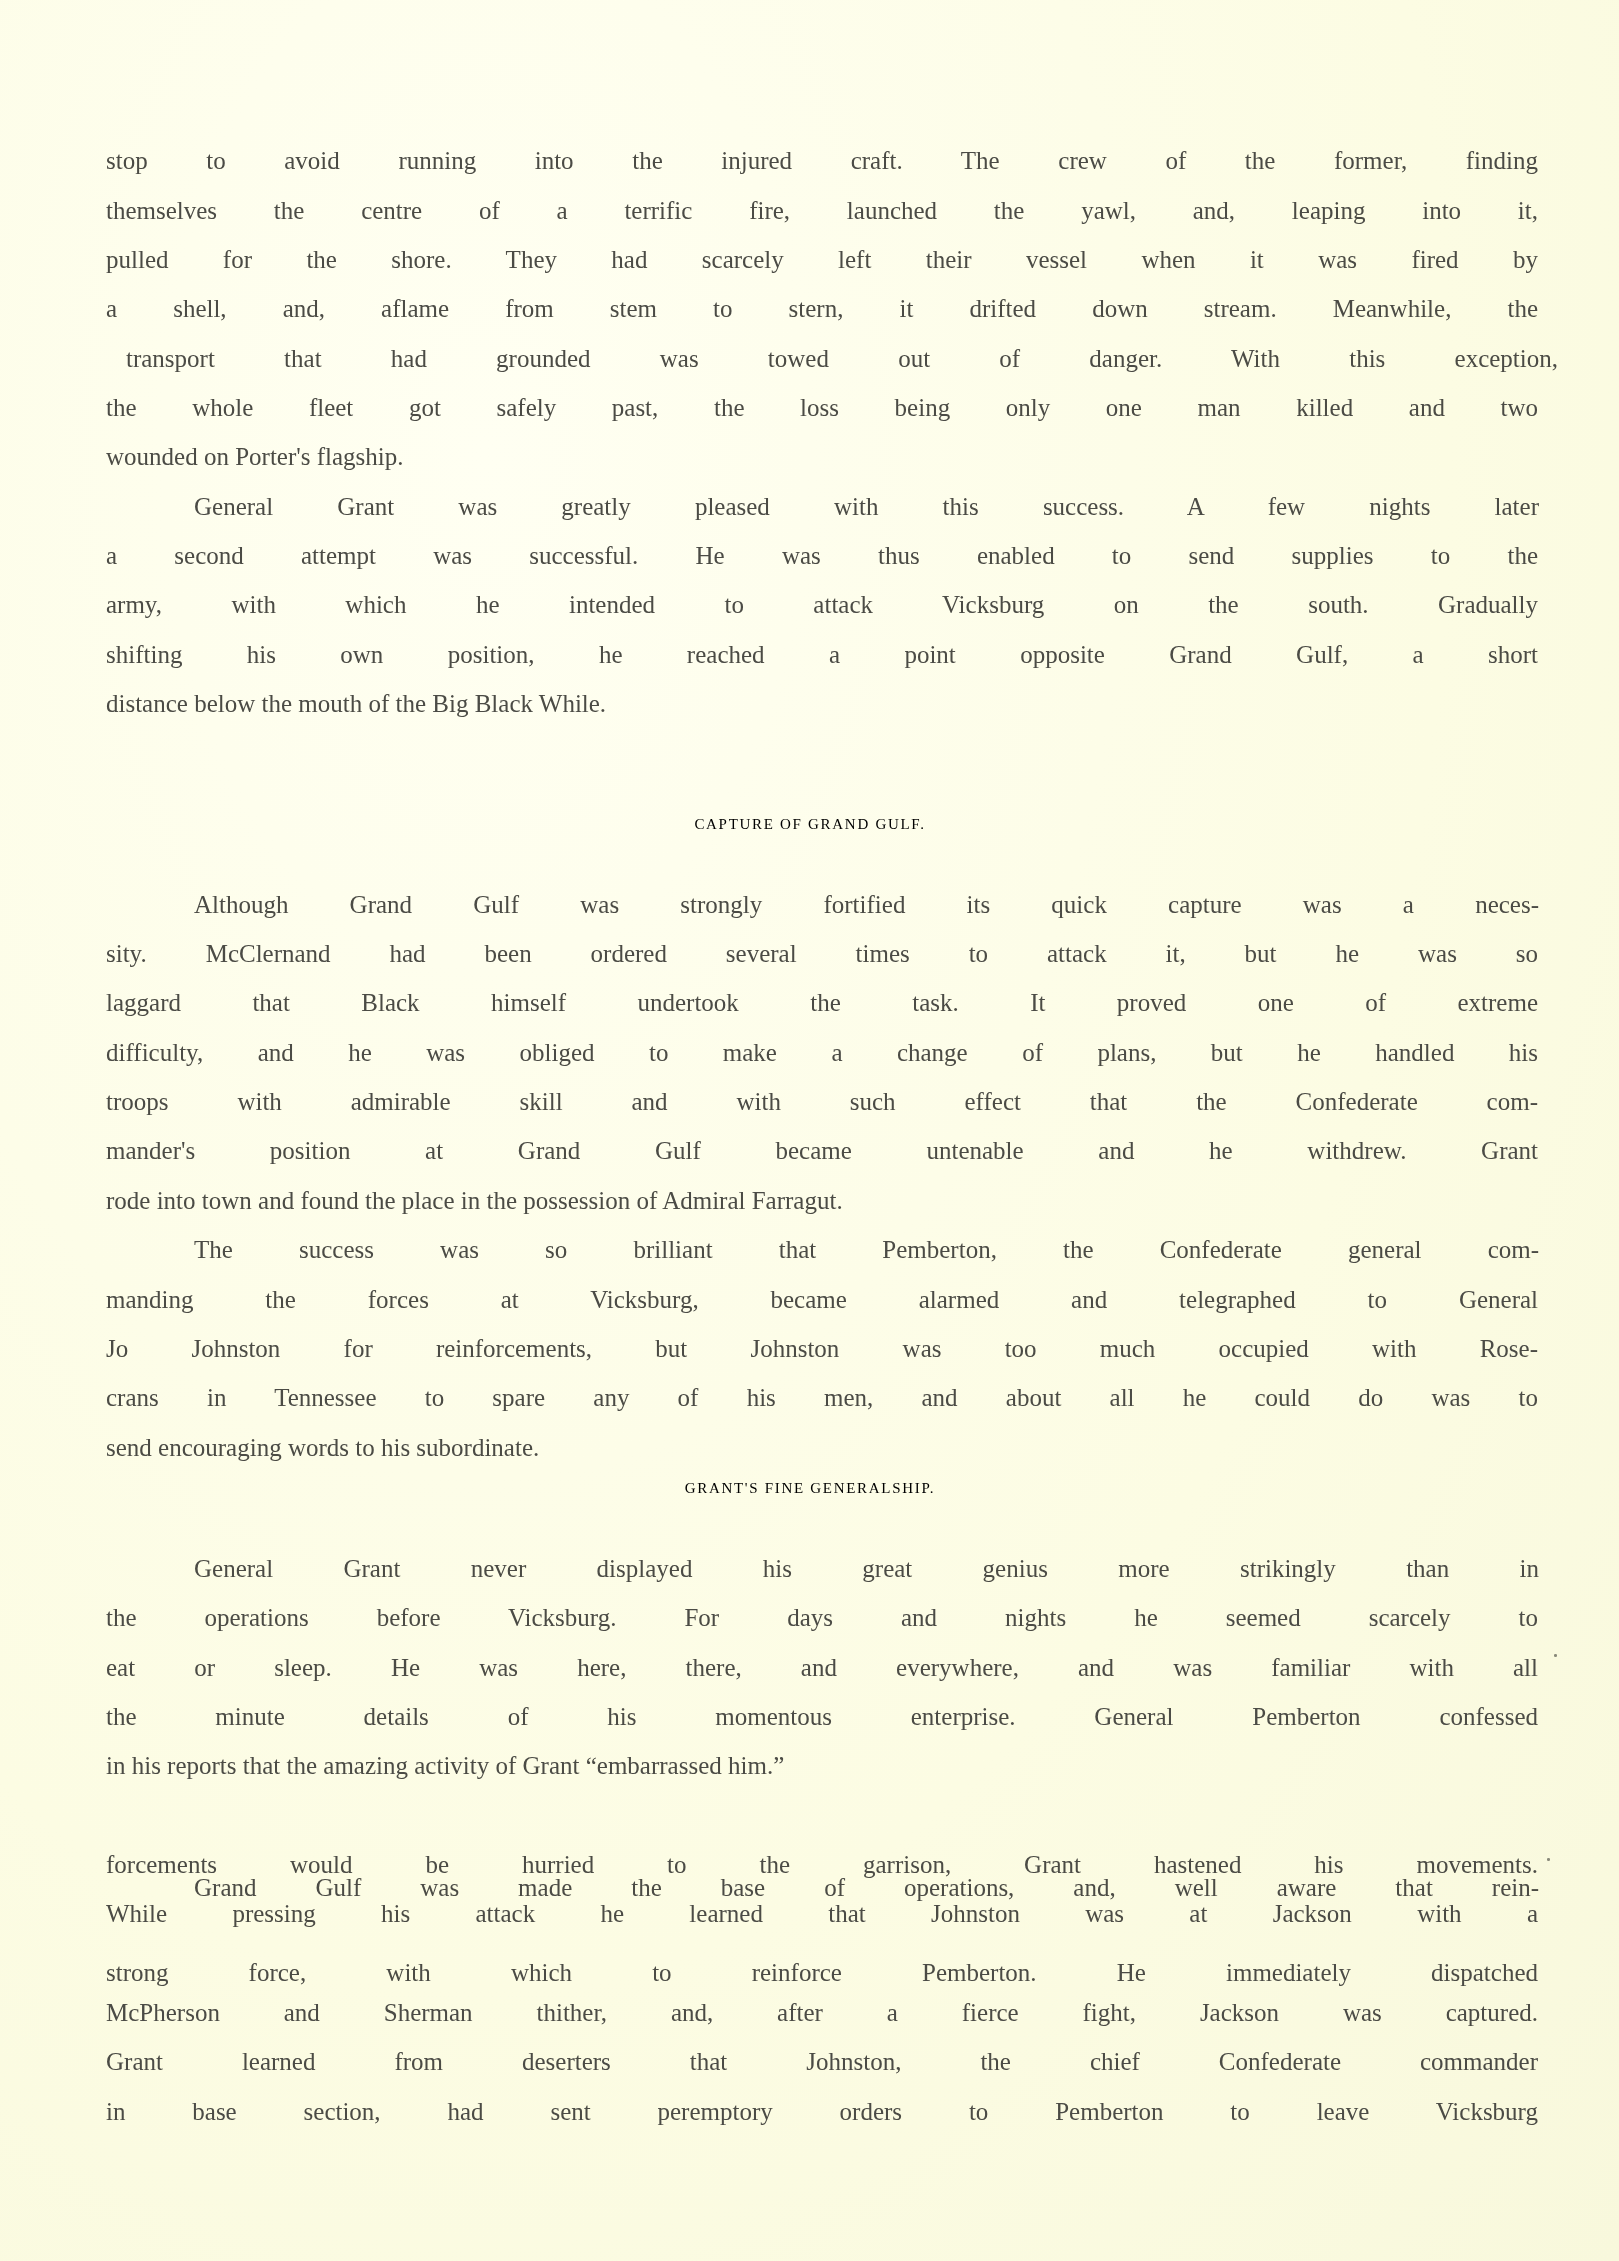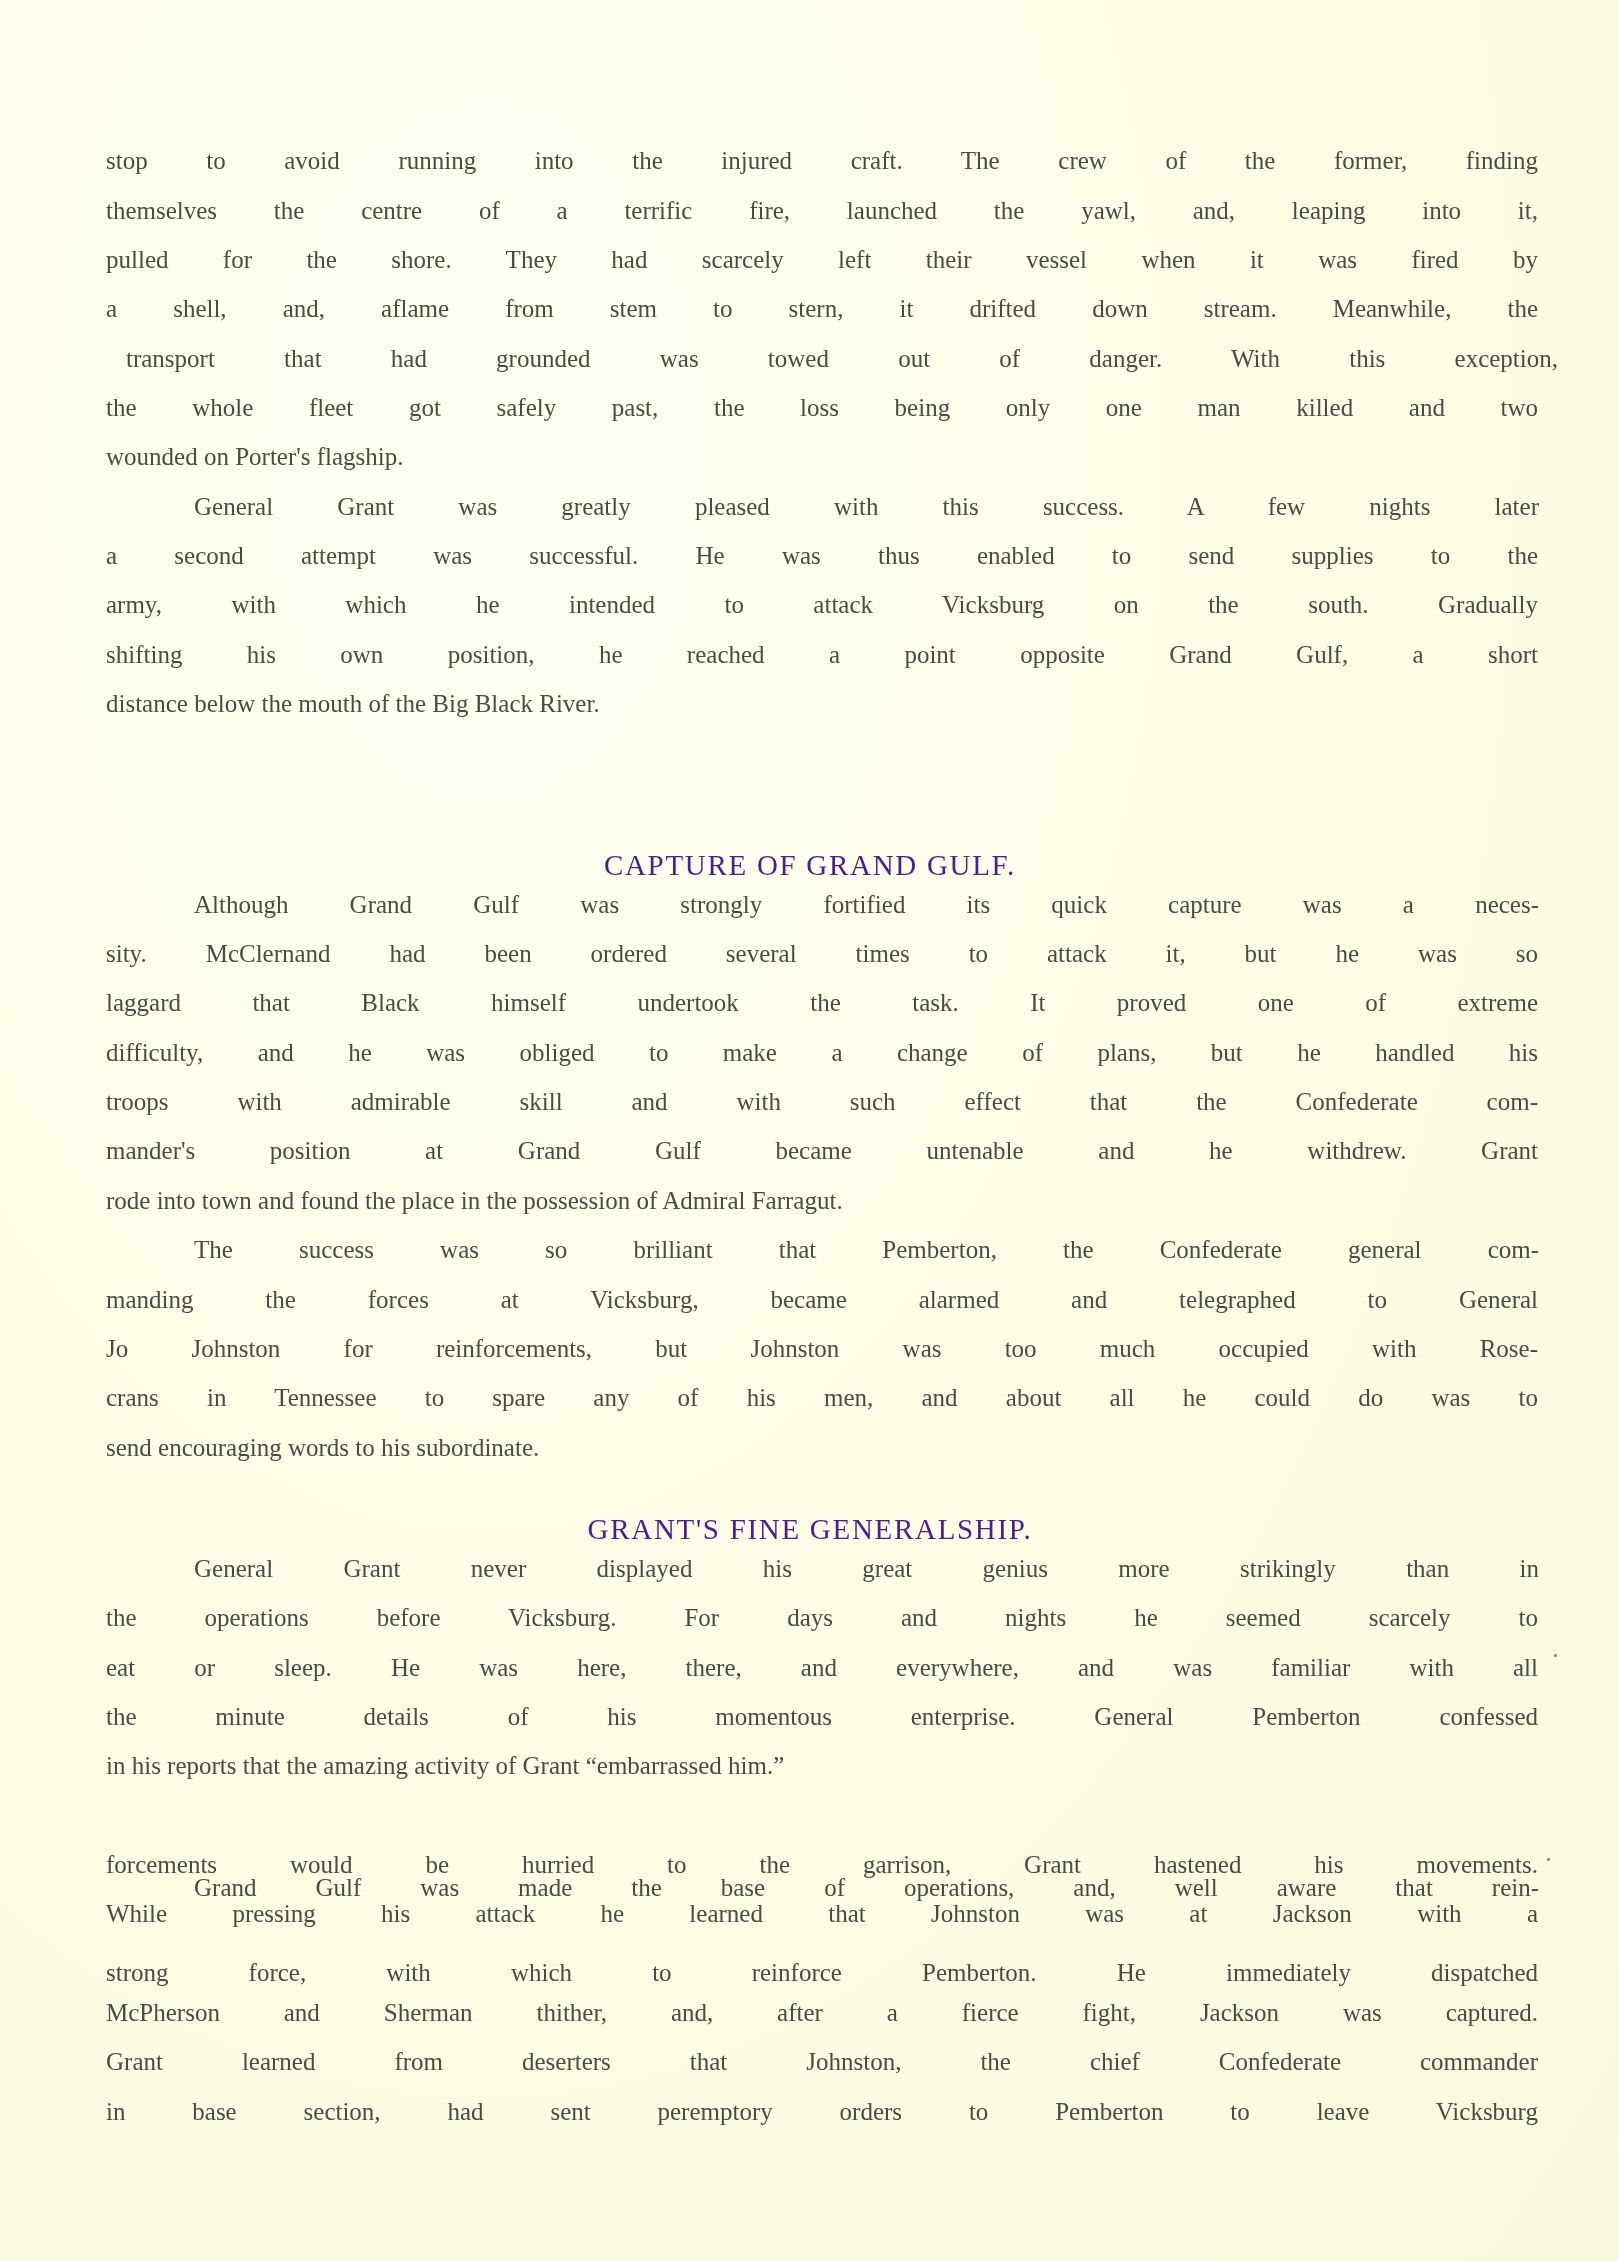--- a/index.html
+++ b/index.html
@@ -29,44 +29,43 @@
   .line {
     position: absolute; left: 106px; width: 1432px;
     font-size: 25px; line-height: 40px; height: 40px;
     white-space: nowrap; text-align: justify; text-align-last: justify;
     color: #4b4b45;
   }
   .line.indent { left: 194px; width: 1345px; }
   .line.last { text-align-last: left; }
   .heading {
     position: absolute; left: 0; width: 1620px; text-align: center;
-    font-size: 29px; letter-spacing: 1.7px; color: #4c1d95;
+    font-size: 15px; letter-spacing: 1.7px; color: #000000;
     white-space: nowrap;
-    margin-top: 33px;
   }
   .margin-mark { position: absolute; width: 2.6px; height: 2.6px; background: #8a8a7a; border-radius: 50%; }
 </style>
 </head>
 <body>
 
 <div class="page">
 
   <div id="body-text">
       <div class="line" style="top: 141px;">stop to avoid running into the injured craft. The crew of the former, finding</div>
       <div class="line" style="top: 191px;">themselves the centre of a terrific fire, launched the yawl, and, leaping into it,</div>
       <div class="line" style="top: 240px;">pulled for the shore. They had scarcely left their vessel when it was fired by</div>
       <div class="line" style="top: 289px;">a shell, and, aflame from stem to stern, it drifted down stream. Meanwhile, the</div>
       <div class="line" style="top: 339px; margin-left: 20px;">transport that had grounded was towed out of danger. With this exception,</div>
       <div class="line" style="top: 388px;">the whole fleet got safely past, the loss being only one man killed and two</div>
       <div class="line last" style="top: 437px;">wounded on Porter's flagship.</div>
       <div class="line indent" style="top: 487px;">General Grant was greatly pleased with this success. A few nights later</div>
       <div class="line" style="top: 536px;">a second attempt was successful. He was thus enabled to send supplies to the</div>
       <div class="line" style="top: 585px;">army, with which he intended to attack Vicksburg on the south. Gradually</div>
       <div class="line" style="top: 635px;">shifting his own position, he reached a point opposite Grand Gulf, a short</div>
-      <div class="line last" style="top: 684px;">distance below the mouth of the Big Black River.</div>
+      <div class="line last" style="top: 684px;">distance below the mouth of the Big Black While.</div>
       <div class="heading" style="top: 816px;">CAPTURE OF GRAND GULF.</div>
       <div class="line indent" style="top: 885px;">Although Grand Gulf was strongly fortified its quick capture was a neces-</div>
       <div class="line" style="top: 934px;">sity. McClernand had been ordered several times to attack it, but he was so</div>
       <div class="line" style="top: 983px;">laggard that Black himself undertook the task. It proved one of extreme</div>
       <div class="line" style="top: 1033px;">difficulty, and he was obliged to make a change of plans, but he handled his</div>
       <div class="line" style="top: 1082px;">troops with admirable skill and with such effect that the Confederate com-</div>
       <div class="line" style="top: 1131px;">mander's position at Grand Gulf became untenable and he withdrew. Grant</div>
       <div class="line last" style="top: 1181px;">rode into town and found the place in the possession of Admiral Farragut.</div>
       <div class="line indent" style="top: 1230px;">The success was so brilliant that Pemberton, the Confederate general com-</div>
       <div class="line" style="top: 1280px;">manding the forces at Vicksburg, became alarmed and telegraphed to General</div>

